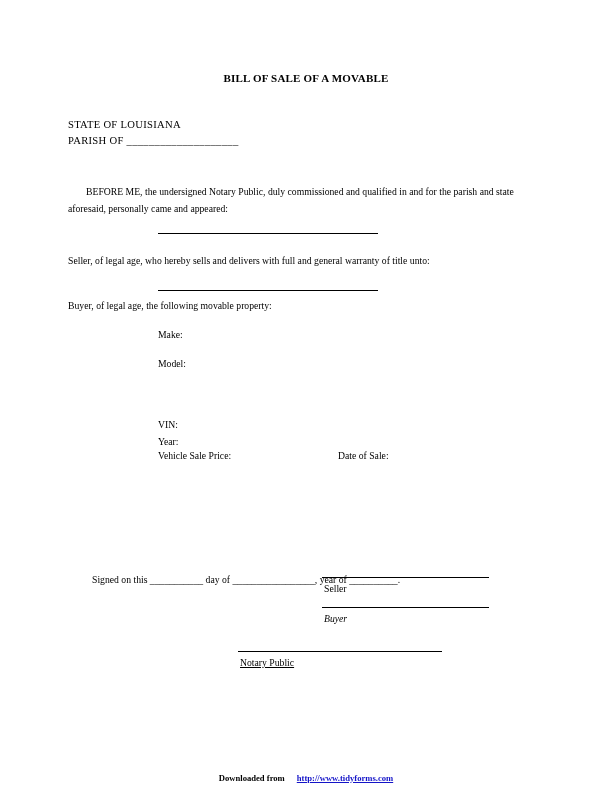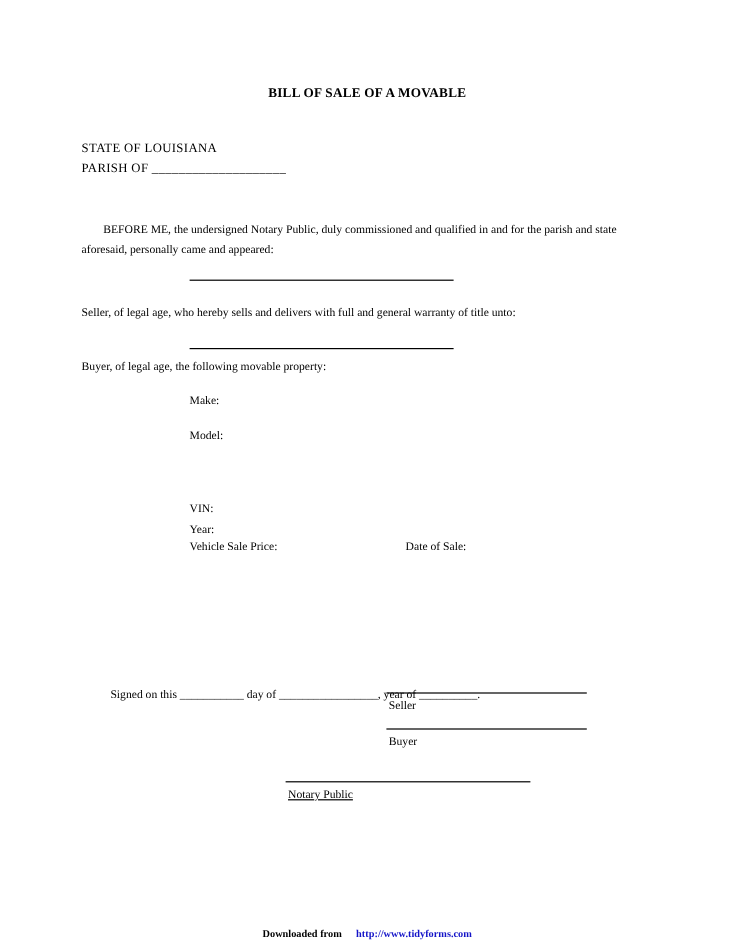--- a/index.html
+++ b/index.html
@@ -94,37 +94,38 @@
   .f-vin   { top: 419px; }
   .f-price { top: 450px; }
   .f-date  { position: absolute; left: 338px; top: 450px; font-size: 9.7px; }
 
   
   .sig-label {
     position: absolute;
     font-size: 9.7px;
   }
   .l-seller { left: 324px; top: 583px; }
-  .l-buyer  { left: 324px; top: 613px; }
+  .l-buyer  { left: 324px; top: 613px; font-style: italic; }
   .l-notary { left: 240px; top: 657px; text-decoration: underline; }
 
   
   .footer {
     position: absolute;
     left: 0;
     top: 773px;
     width: 612px;
     text-align: center;
     font-size: 8.6px;
     font-weight: bold;
     font-family: "Liberation Serif", "DejaVu Serif", serif;
   }
   .footer .dl-text { color: #000000; }
   .footer .dl-url {
     color: #1414c8;
+    text-decoration: underline;
     margin-left: 12px;
   }
 </style>
 </head>
 <body>
 
 <div class="page">
 
   <div class="doc-title">BILL OF SALE OF A MOVABLE</div>
 

